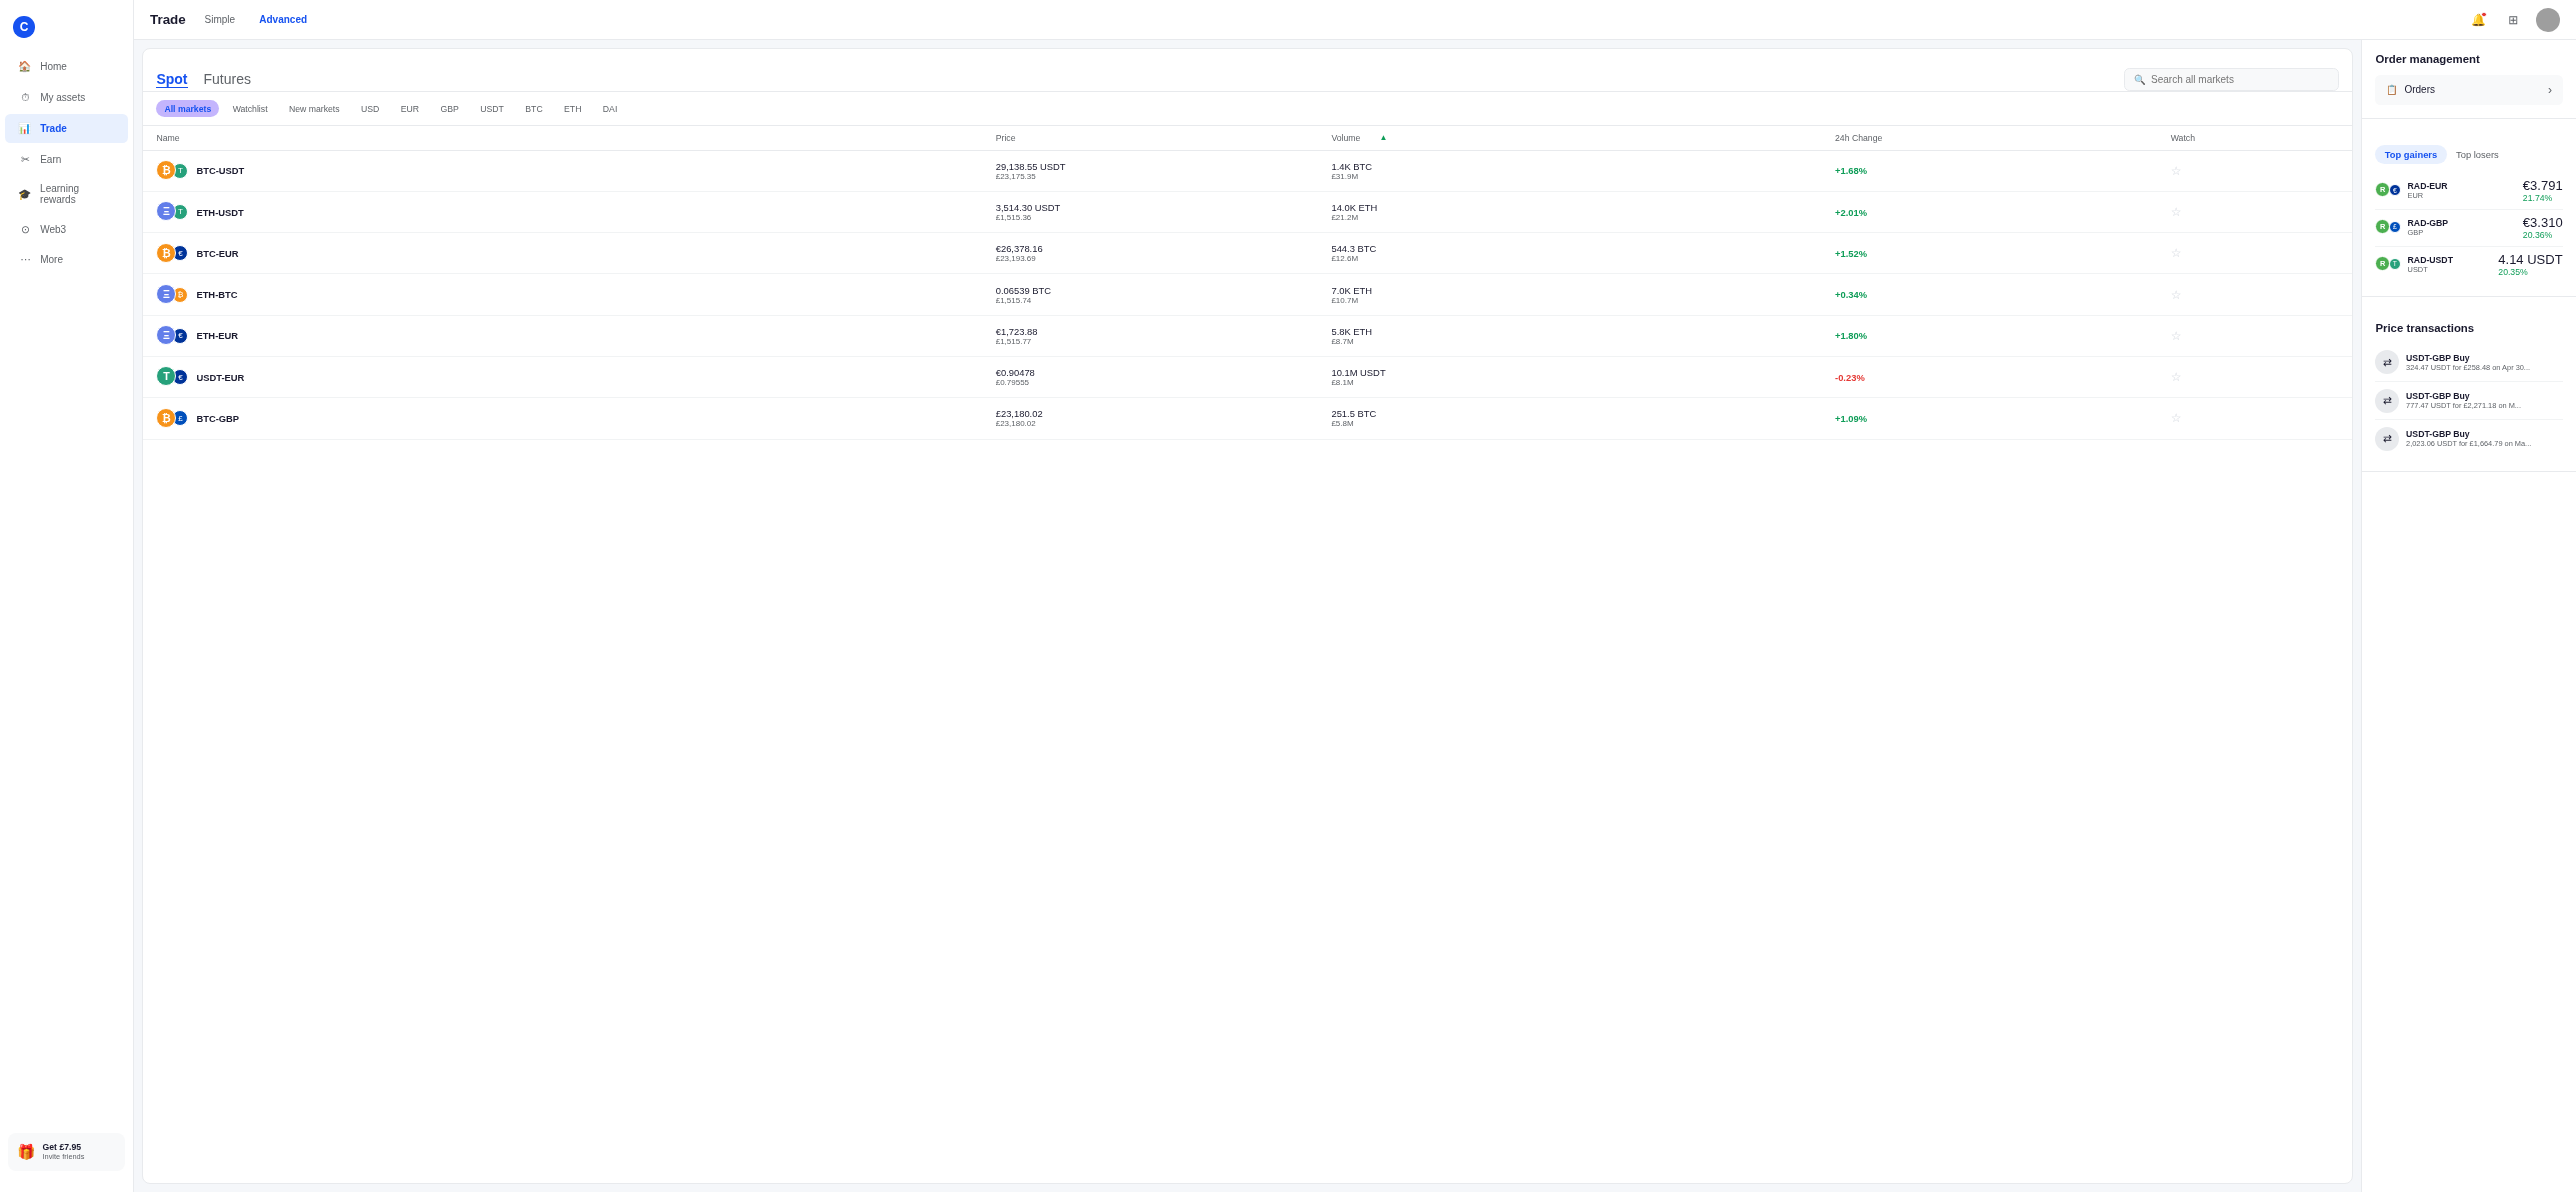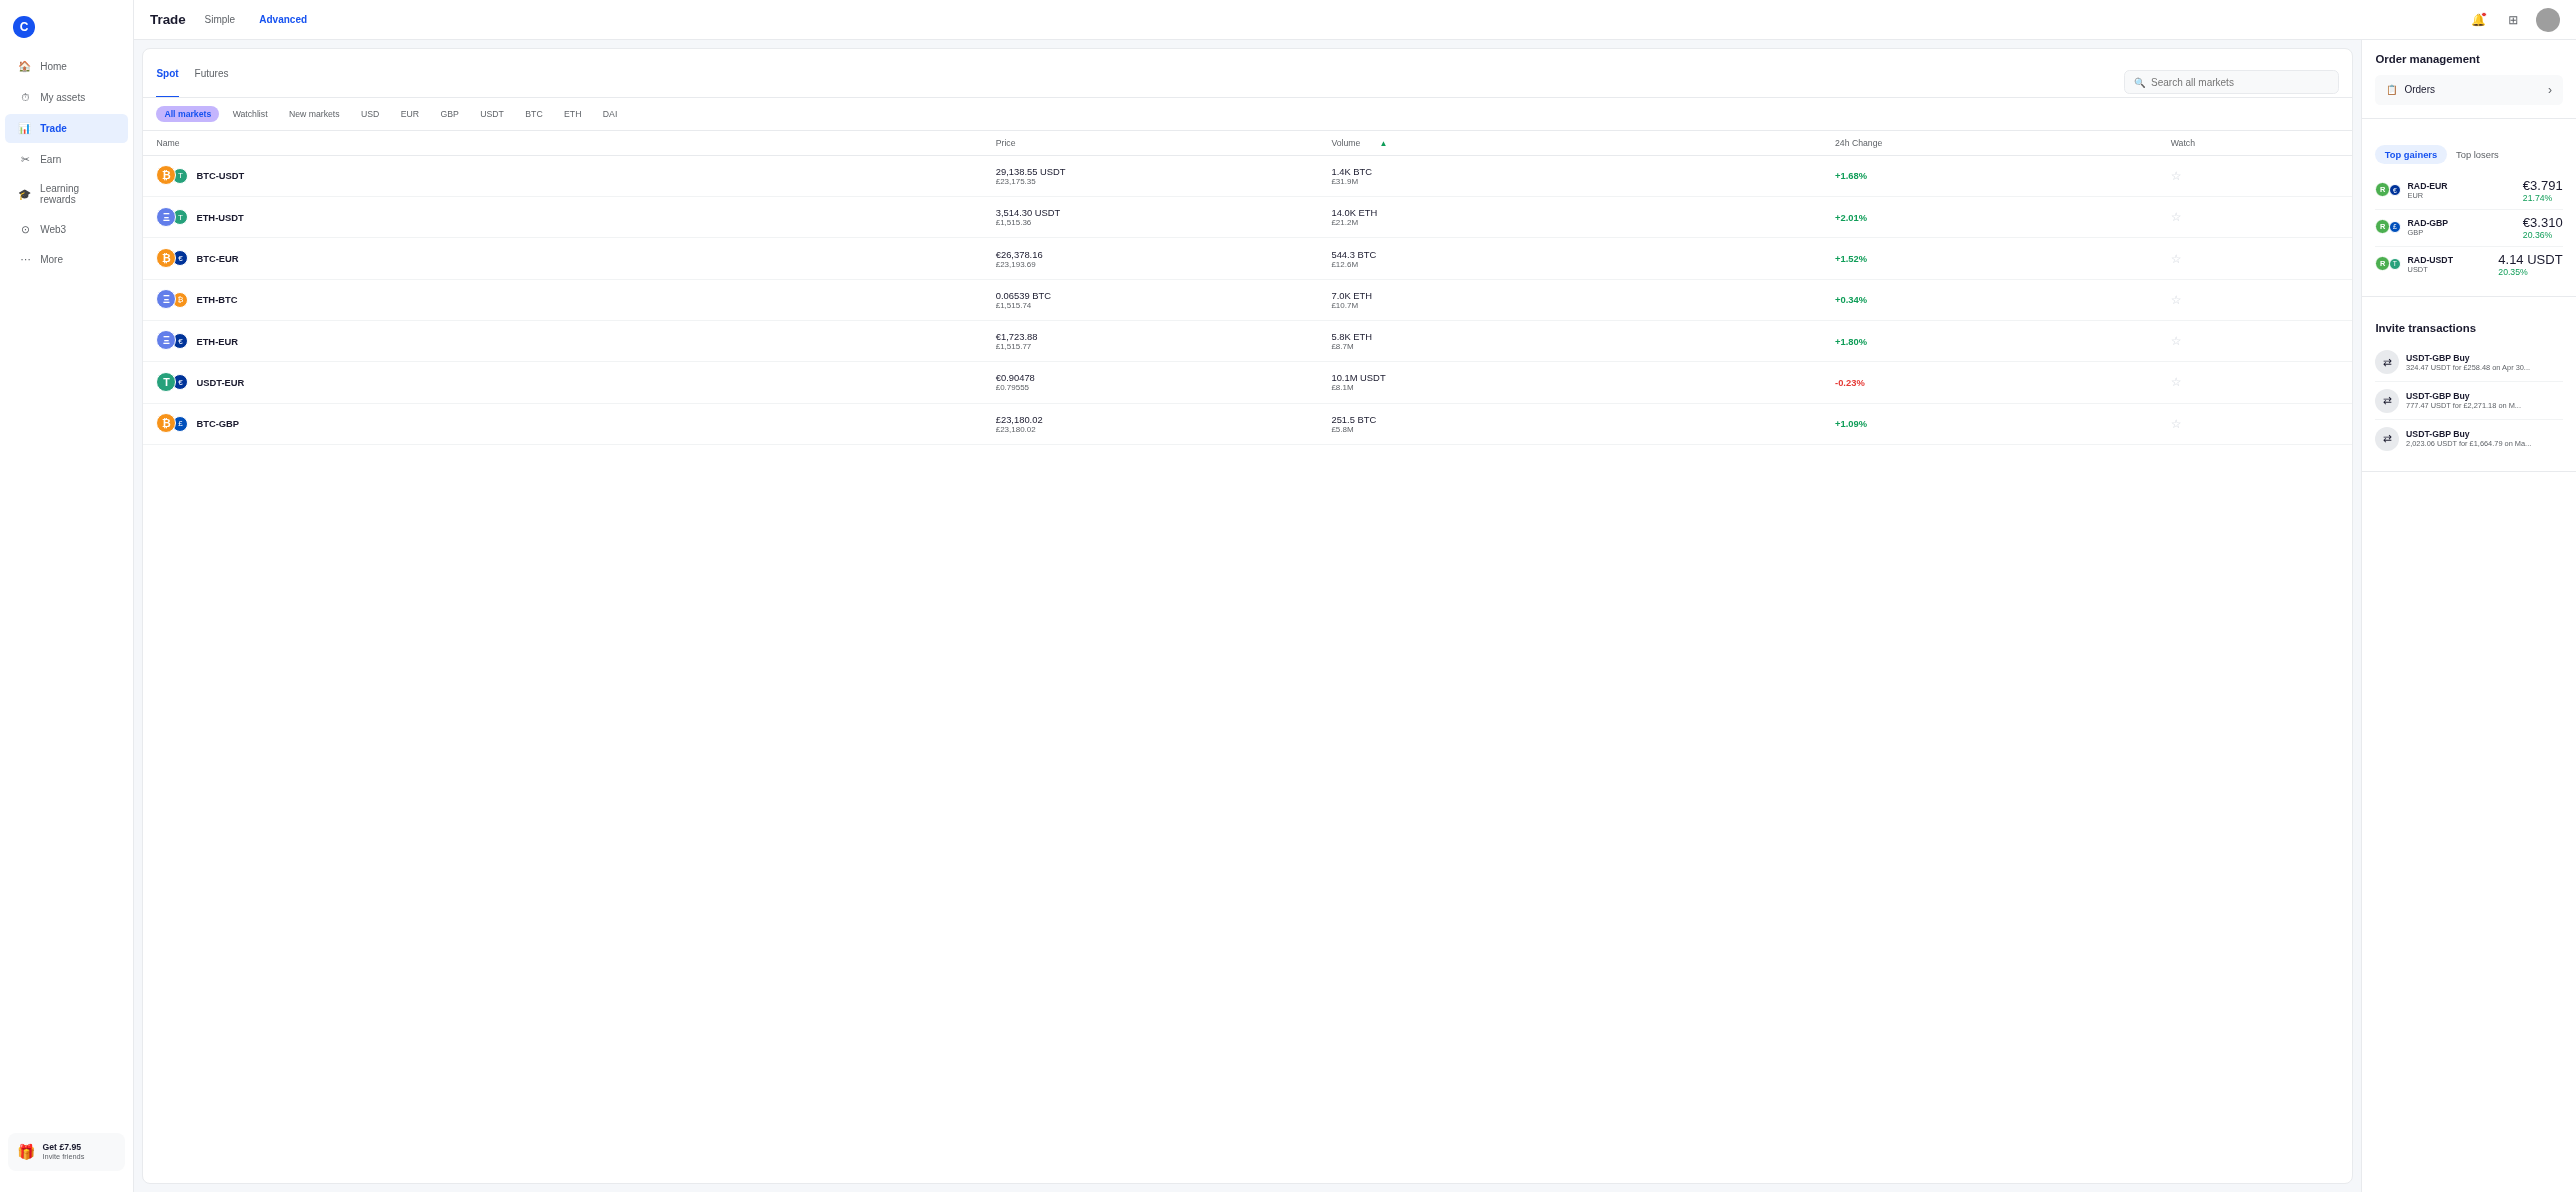--- a/index.html
+++ b/index.html
@@ -149,25 +149,25 @@
     .market-header {
       padding: 10.7px 13.4px 0;
       border-bottom: 0.7px solid #e8eaed;
     }
     .market-tabs {
       display: flex;
       gap: 16px;
       margin-bottom: 0;
     }
     .market-tab {
-      font-size: 10px;
+      font-size: 14px;
       font-weight: 500;
       color: #5f6368;
       cursor: pointer;
-      padding-bottom: 17px;
+      padding-bottom: 0;
       border-bottom: 1.3px solid transparent;
     }
     .market-tab.active {
       color: #1652f0;
       border-bottom-color: #1652f0;
       font-weight: 600;
     }
     .search-bar {
       display: flex;
       align-items: center;
@@ -695,21 +695,21 @@
             <div class="gainer-base">USDT</div>
           </div>
           <div style="text-align:right;">
             <div class="gainer-price">4.14 USDT</div>
             <div class="gainer-change">20.35%</div>
           </div>
         </div>
       </div>
 
       <div class="right-section">
-        <div class="right-section-title">Invite transactions</div>
+        <div class="right-section-title">Price transactions</div>
 
         <div class="tx-row">
           <div class="tx-icon">⇄</div>
           <div class="tx-info">
             <div class="tx-pair">USDT-GBP Buy</div>
             <div class="tx-detail">324.47 USDT for £258.48 on Apr 30...</div>
           </div>
         </div>
 
         <div class="tx-row">

